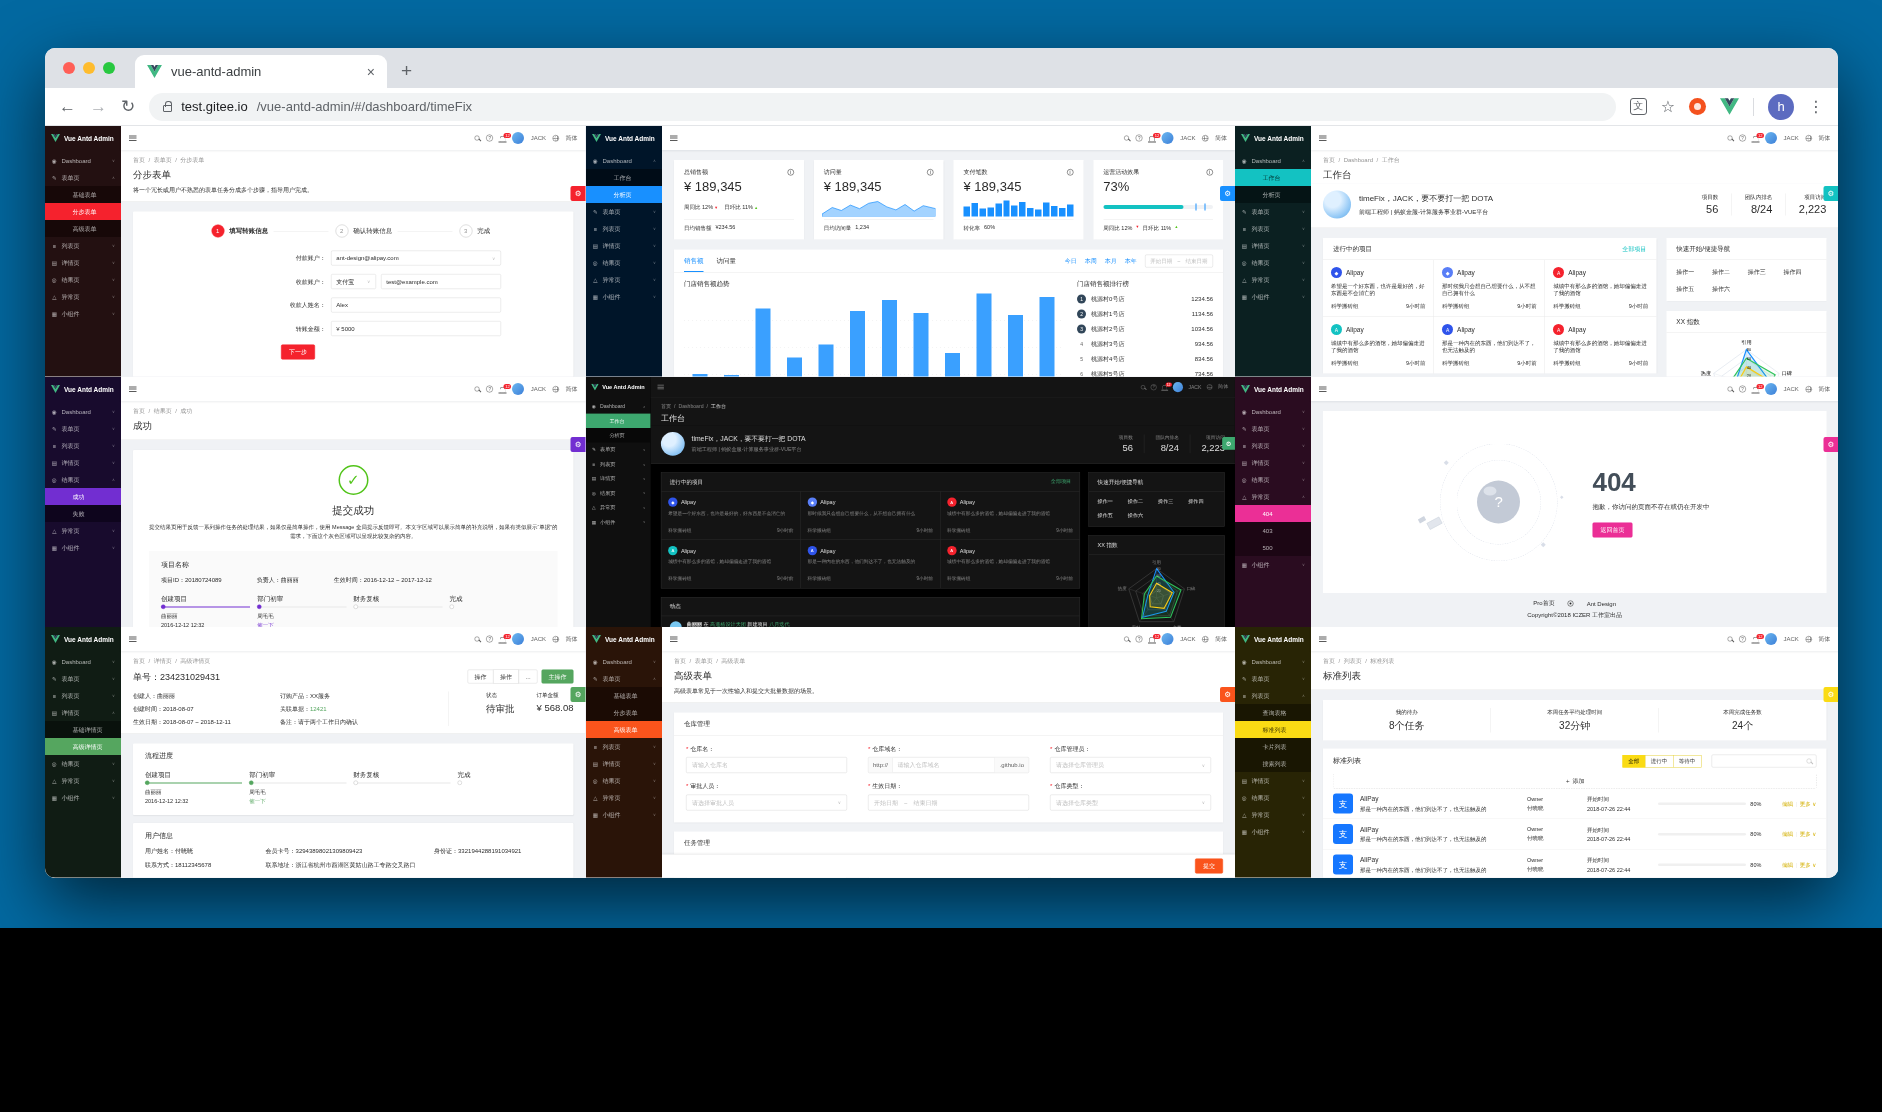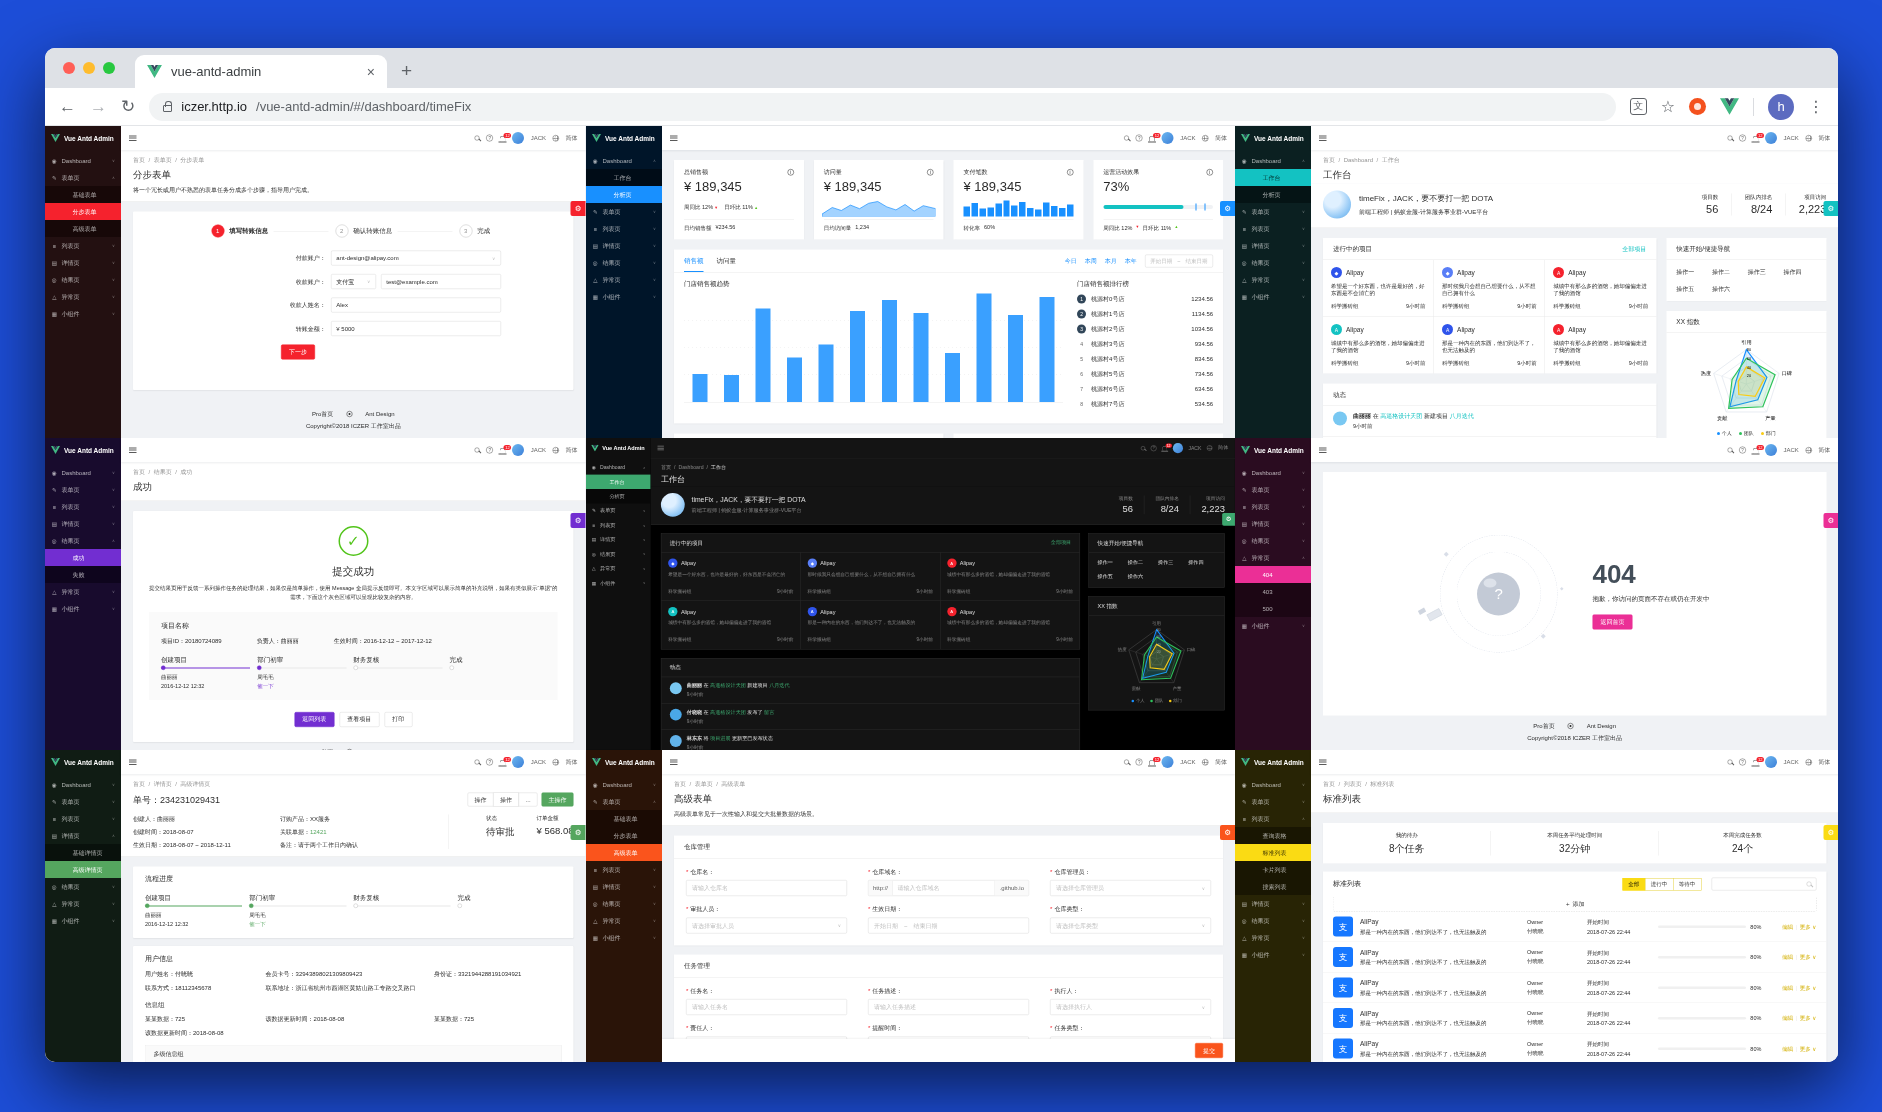--- a/index.html
+++ b/index.html
@@ -1,17 +1,17 @@
 <!DOCTYPE html>
 <html><head>
 <meta charset="utf-8">
 <style>
 *{margin:0;padding:0;box-sizing:border-box}
 html,body{width:1882px;height:1112px;background:#000;font-family:"Liberation Sans","DejaVu Sans",sans-serif;overflow:hidden}
-.screen{position:relative;width:1882px;height:1112px;background:#1d4ed8}
+.screen{position:relative;width:1882px;height:928px;background:#0369a1}
 .win{position:absolute;left:45px;right:44px;top:48px;bottom:50px;border-radius:10px;overflow:hidden;background:#fff;box-shadow:0 25px 70px rgba(0,0,0,.65)}
 
 .tabstrip{height:40px;background:#dee1e6;position:relative;display:flex;align-items:flex-end;padding-left:90px}
 .tl{position:absolute;left:18px;top:14px;display:flex;gap:8px}
 .tld{width:12px;height:12px;border-radius:50%}
 .tld.r{background:#ff5f57}.tld.y{background:#febc2e}.tld.g{background:#28c840}
 .tab{width:252px;height:33px;background:#fff;border-radius:9px 9px 0 0;display:flex;align-items:center;gap:9px;padding:0 12px;font-size:13px;color:#3c4043}
 .tab .ttl{flex:1;white-space:nowrap;overflow:hidden}
 .tclose{color:#5f6368;font-size:14px}
 .newtab{font-size:19px;color:#5f6368;margin:0 0 6px 14px}
@@ -307,21 +307,21 @@
       <span class="tclose">×</span>
     </div>
     <span class="newtab">+</span>
   </div>
   <div class="toolbar">
     <span class="nav-i">←</span>
     <span class="nav-i dim">→</span>
     <span class="nav-i">↻</span>
     <div class="urlbar">
       <span class="lock"></span>
-      <span class="uhost">iczer.http.io</span>
+      <span class="uhost">test.gitee.io</span>
           <span class="upath">/vue-antd-admin/#/dashboard/timeFix</span>
     </div>
     <span class="i-tr">文</span>
     <span class="star">☆</span>
     <span class="i-ext"></span>
     <svg class="vlogo" width="19" height="17" viewBox="0 0 24 21">
           <path d="M0 0l12 21L24 0h-6l-6 10.5L6 0z" fill="#41b883"></path>
           <path d="M6 0l6 10.5L18 0h-4.2L12 3.2 10.2 0z" fill="#35495e"></path>
         </svg>
     <span class="tdiv"></span>

